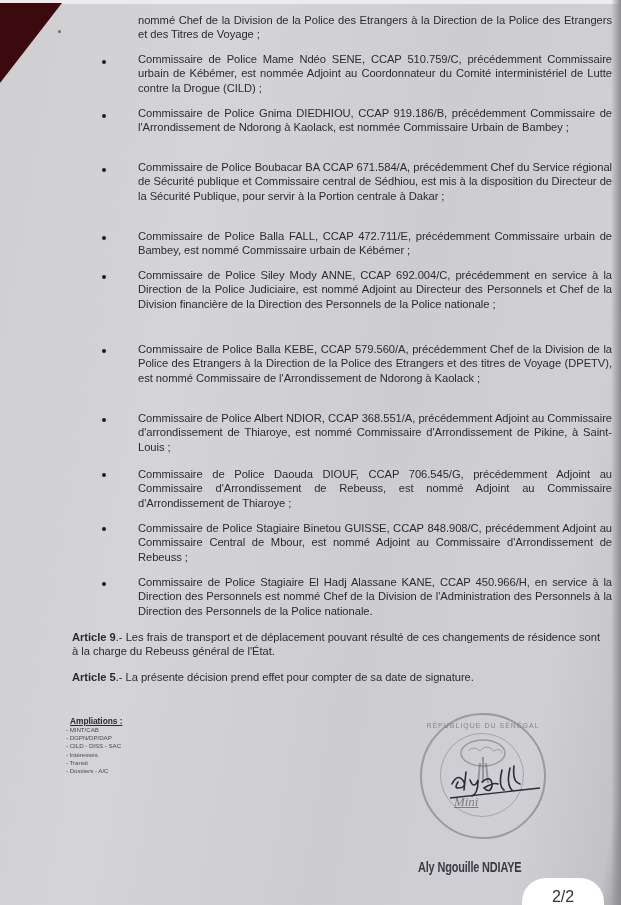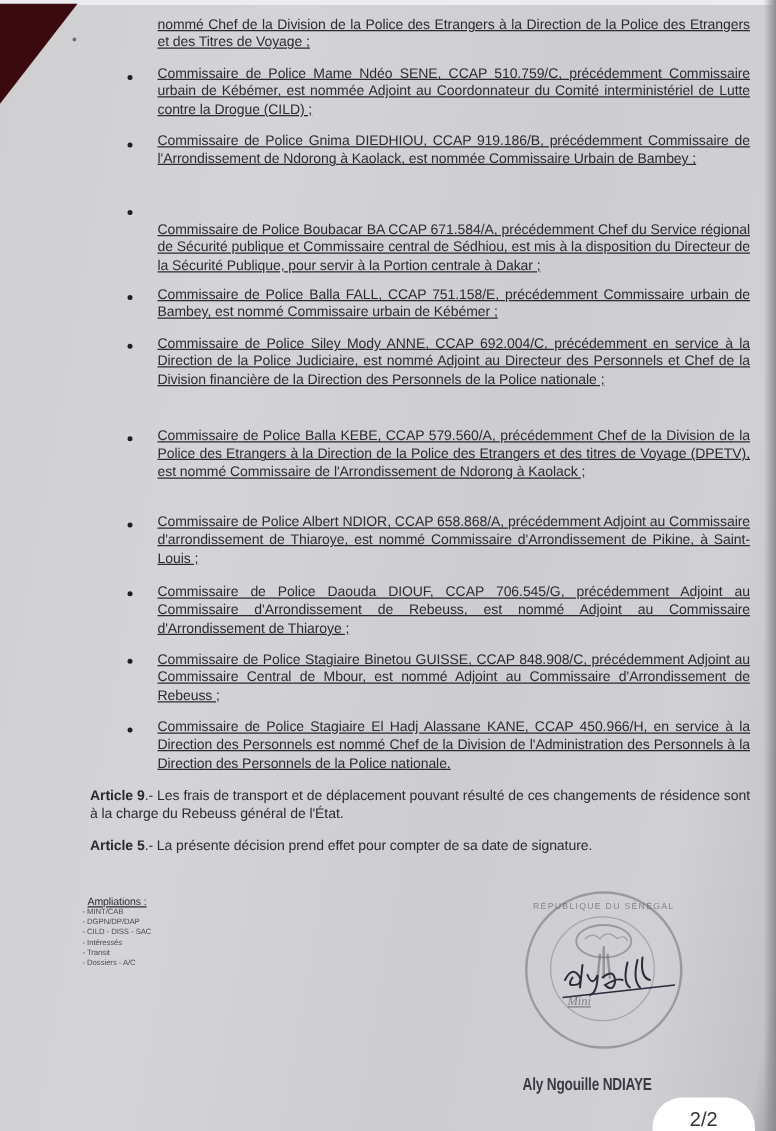--- a/index.html
+++ b/index.html
@@ -16,38 +16,38 @@
   .corner {
     position: absolute; left: 0; top: 3px; width: 0; height: 0;
     border-top: 80px solid #3b0a0f;
     border-right: 62px solid transparent;
   }
   .right-shadow { position: absolute; right: 0; top: 0; width: 10px; height: 905px; background: linear-gradient(90deg, rgba(120,120,126,0) 0%, #8b8b90 100%); }
   .content {
     position: absolute; left: 0; top: 0; width: 621px;
     color: #2a2a32; font-size: 11.2px; line-height: 14.4px; letter-spacing: -0.05px;
   }
-  .para { position: absolute; left: 126px; width: 474px; text-align: justify; text-decoration: underline; }
+  .para { position: absolute; left: 138px; width: 474px; text-align: justify; }
   .bullet {
     position: absolute; left: 102px; width: 4px; height: 4px; border-radius: 50%; background: #1e1e24;
   }
   .stray-dot { position: absolute; left: 58px; top: 30px; width: 3px; height: 3px; border-radius: 50%; background: #6a6a70; }
   .article { position: absolute; left: 72px; width: 528px; text-align: justify; }
   .article b { font-weight: bold; }
-  .ampl-title { position: absolute; left: 70px; top: 714px; font-size: 8.4px; font-weight: normal; text-decoration: underline; color: #2a2a32; }
+  .ampl-title { position: absolute; left: 70px; top: 714px; font-size: 8.4px; font-weight: bold; text-decoration: underline; color: #2a2a32; }
   .ampl-list { position: absolute; left: 66px; top: 726px; font-size: 6.2px; line-height: 8.2px; color: #4a4a52; margin: 0; padding: 0; list-style: none; }
   .seal {
     position: absolute; left: 420px; top: 713px; width: 122px; height: 122px; border-radius: 50%;
     border: 2px solid rgba(110,110,118,0.55);
   }
   .seal-inner { position: absolute; left: 18px; top: 18px; width: 82px; height: 82px; border-radius: 50%; border: 1.5px solid rgba(110,110,118,0.45); }
   .seal-text-top { position: absolute; left: 0; top: 4px; width: 122px; text-align: center; font-size: 7px; color: rgba(100,100,108,0.7); letter-spacing: 1px; }
   .seal-tree { position: absolute; left: 34px; top: 22px; width: 54px; height: 48px; }
   .signature { position: absolute; left: 448px; top: 762px; width: 100px; height: 40px; }
-  .seal-mini { position: absolute; left: 454px; top: 795px; font-family: "Liberation Serif", serif; font-style: italic; font-size: 10px; color: rgba(90,90,98,0.7); text-decoration: underline; }
+  .seal-mini { position: absolute; left: 454px; top: 795px; font-family: "Liberation Serif", serif; font-style: italic; font-size: 13px; color: rgba(90,90,98,0.7); text-decoration: underline; }
   .signer { position: absolute; left: 418px; top: 860px; font-size: 14px; font-weight: bold; color: #3a3a44; transform: scaleX(0.78); transform-origin: left; letter-spacing: -0.2px; }
   .pager {
     position: absolute; left: 522px; top: 878px; width: 82px; height: 50px; border-radius: 24px;
     background: #ffffff; text-align: center; font-size: 16px; color: #333; padding-top: 10px; box-sizing: border-box;
   }
 </style>
 </head>
 <body>
 
 <div class="page">
@@ -61,33 +61,33 @@
 
   <div class="para" style="top:13px;">nommé Chef de la Division de la Police des Etrangers à la Direction de la Police des Etrangers et des Titres de Voyage ;</div>
 
   <div class="bullet" style="top:60px;"></div>
   <div class="para" style="top:52px;">Commissaire de Police Mame Ndéo SENE, CCAP 510.759/C, précédemment Commissaire urbain de Kébémer, est nommée Adjoint au Coordonnateur du Comité interministériel de Lutte contre la Drogue (CILD) ;</div>
 
   <div class="bullet" style="top:114px;"></div>
   <div class="para" style="top:106px;">Commissaire de Police Gnima DIEDHIOU, CCAP 919.186/B, précédemment Commissaire de l'Arrondissement de Ndorong à Kaolack, est nommée Commissaire Urbain de Bambey ;</div>
 
   <div class="bullet" style="top:168px;"></div>
-  <div class="para" style="top:160px;margin-top:17px;">Commissaire de Police Boubacar BA CCAP 671.584/A, précédemment Chef du Service régional de Sécurité publique et Commissaire central de Sédhiou, est mis à la disposition du Directeur de la Sécurité Publique, pour servir à la Portion centrale à Dakar ;</div>
+  <div class="para" style="top:160px;">Commissaire de Police Boubacar BA CCAP 671.584/A, précédemment Chef du Service régional de Sécurité publique et Commissaire central de Sédhiou, est mis à la disposition du Directeur de la Sécurité Publique, pour servir à la Portion centrale à Dakar ;</div>
 
   <div class="bullet" style="top:236px;"></div>
-  <div class="para" style="top:229px;">Commissaire de Police Balla FALL, CCAP 751.158/E, précédemment Commissaire urbain de Bambey, est nommé Commissaire urbain de Kébémer ;</div>
+  <div class="para" style="top:229px;">Commissaire de Police Balla FALL, CCAP 472.711/E, précédemment Commissaire urbain de Bambey, est nommé Commissaire urbain de Kébémer ;</div>
 
   <div class="bullet" style="top:275px;"></div>
   <div class="para" style="top:268px;">Commissaire de Police Siley Mody ANNE, CCAP 692.004/C, précédemment en service à la Direction de la Police Judiciaire, est nommé Adjoint au Directeur des Personnels et Chef de la Division financière de la Direction des Personnels de la Police nationale ;</div>
 
   <div class="bullet" style="top:349px;"></div>
   <div class="para" style="top:342px;">Commissaire de Police Balla KEBE, CCAP 579.560/A, précédemment Chef de la Division de la Police des Etrangers à la Direction de la Police des Etrangers et des titres de Voyage (DPETV), est nommé Commissaire de l'Arrondissement de Ndorong à Kaolack ;</div>
 
   <div class="bullet" style="top:418px;"></div>
-  <div class="para" style="top:411px;">Commissaire de Police Albert NDIOR, CCAP 658.868/A, précédemment Adjoint au Commissaire d'arrondissement de Thiaroye, est nommé Commissaire d'Arrondissement de Pikine, à Saint-Louis ;</div>
+  <div class="para" style="top:411px;">Commissaire de Police Albert NDIOR, CCAP 368.551/A, précédemment Adjoint au Commissaire d'arrondissement de Thiaroye, est nommé Commissaire d'Arrondissement de Pikine, à Saint-Louis ;</div>
 
   <div class="bullet" style="top:473px;"></div>
   <div class="para" style="top:467px;">Commissaire de Police Daouda DIOUF, CCAP 706.545/G, précédemment Adjoint au Commissaire d'Arrondissement de Rebeuss, est nommé Adjoint au Commissaire d'Arrondissement de Thiaroye ;</div>
 
   <div class="bullet" style="top:527px;"></div>
   <div class="para" style="top:521px;">Commissaire de Police Stagiaire Binetou GUISSE, CCAP 848.908/C, précédemment Adjoint au Commissaire Central de Mbour, est nommé Adjoint au Commissaire d'Arrondissement de Rebeuss ;</div>
 
   <div class="bullet" style="top:582px;"></div>
   <div class="para" style="top:575px;">Commissaire de Police Stagiaire El Hadj Alassane KANE, CCAP 450.966/H, en service à la Direction des Personnels est nommé Chef de la Division de l'Administration des Personnels à la Direction des Personnels de la Police nationale.</div>
 

